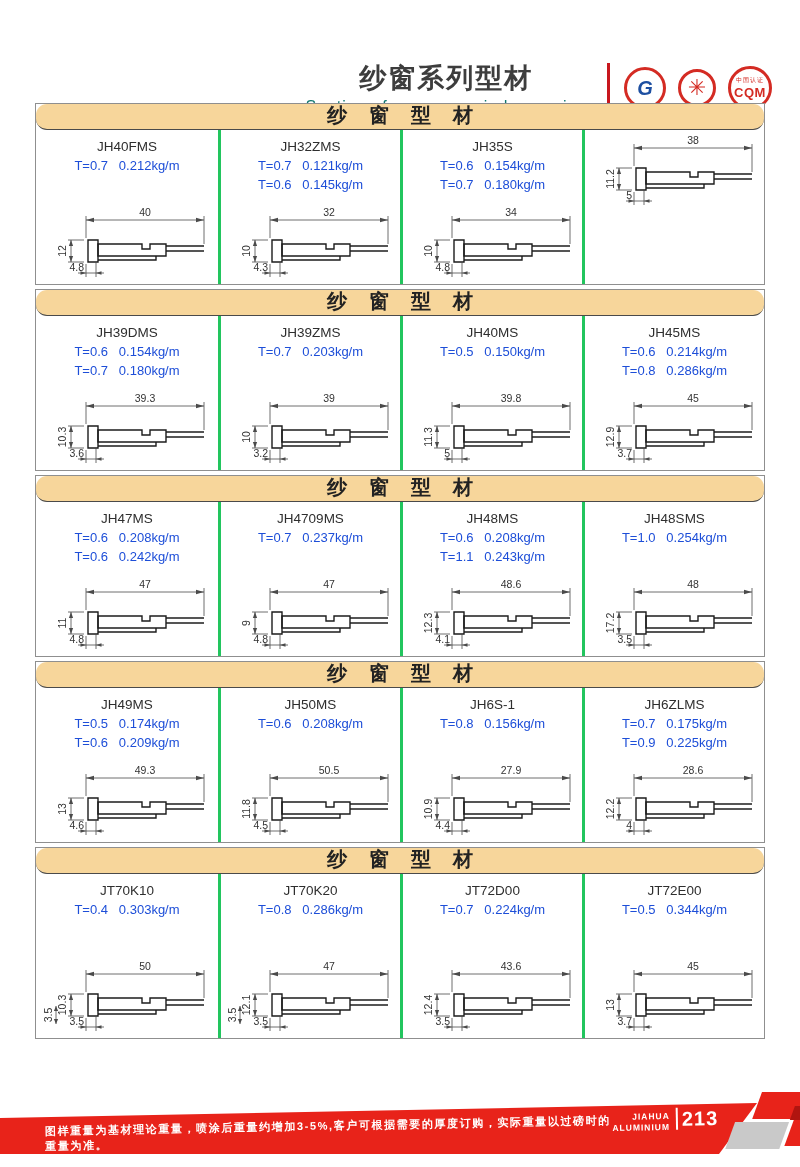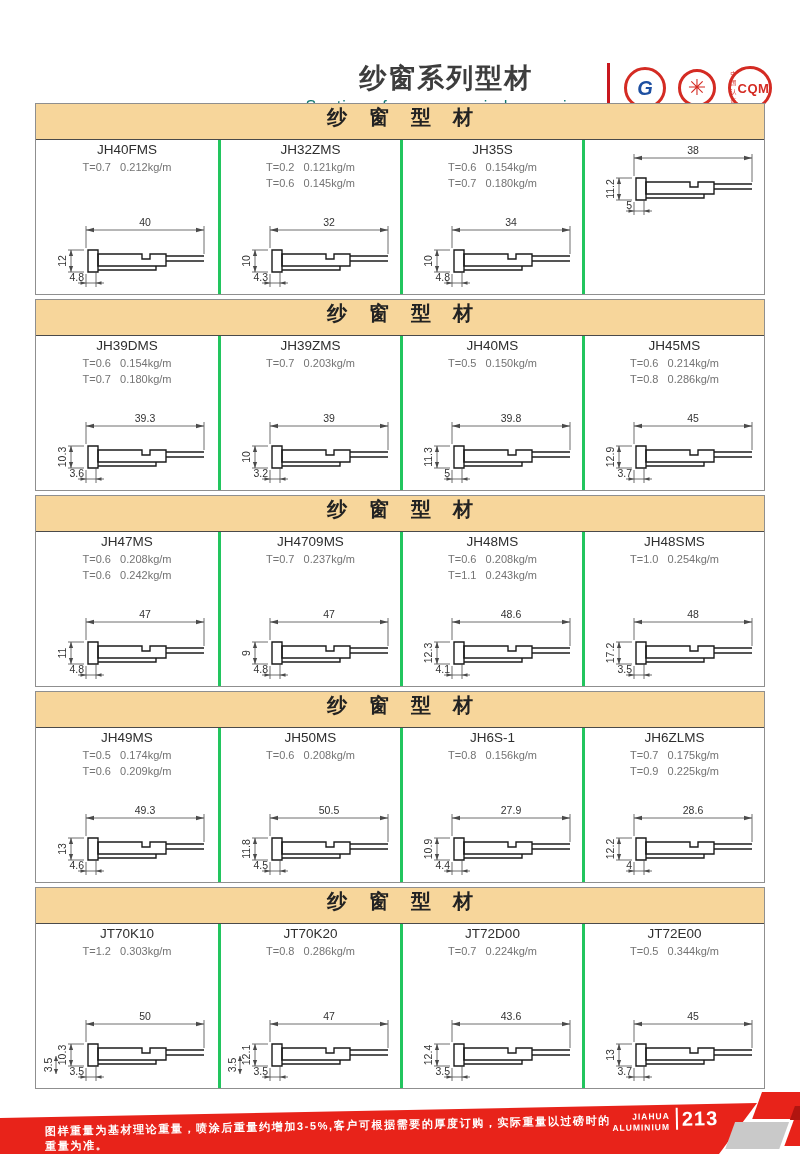--- a/index.html
+++ b/index.html
@@ -22,41 +22,41 @@
   .header-divider { width:3px; height:50px; background:#c8171e; }
   .logo-row { display:flex; align-items:center; gap:12px; }
   .logo-circle {
     border-radius:50%; border:3px solid #d42b23; display:flex;
     align-items:center; justify-content:center; background:#fff;
   }
   .logo-gb { width:42px; height:42px; }
   .logo-gb span { font-size:20px; font-weight:bold; font-style:italic; color:#1d4fa1; }
   .logo-seal { width:38px; height:38px; }
   .logo-seal span { font-size:22px; color:#d42b23; line-height:1; }
-  .logo-cqm { width:44px; height:44px; flex-direction:row; }
+  .logo-cqm { width:44px; height:44px; flex-direction:column; }
   .logo-cqm .cqm-top { font-size:6px; color:#d42b23; letter-spacing:1px; }
   .logo-cqm .cqm-main { font-size:13px; font-weight:bold; color:#d42b23; letter-spacing:0.5px; }
 
   
   #sections { position:absolute; top:103px; left:35px; width:730px; }
   .section { border:1px solid #8f8f8f; margin-bottom:4px; background:#fff; }
   .banner {
     background:#f7d69b; border-bottom:1px solid #4a4a4a;
-    height:36px; display:flex; align-items:flex-start; justify-content:center;
+    height:26px; display:flex; align-items:flex-end; justify-content:center;border-radius:11px;
   }
   .banner-text {
     font-size:20px; font-weight:bold; color:#222;
     letter-spacing:22px; text-indent:22px;
   }
   .grid { display:grid; grid-template-columns:repeat(4,1fr); }
   .cell { display:flex; flex-direction:column; align-items:center; }
   .cell + .cell { border-left:3px solid #22c55e; }
-  .labels { height:72px; padding-top:2px; text-align:center; }
+  .labels { height:72px; padding-top:9px; text-align:center; }
   .code { font-size:13.5px; color:#2e2e2e; margin-bottom:3px; }
-  .spec { font-size:11px; color:#737373; line-height:1.45; white-space:pre; }
+  .spec { font-size:13px; color:#1d4ed8; line-height:1.45; white-space:pre; }
   .draw { height:82px; display:flex; align-items:flex-end; justify-content:center; }
   .section.tall .draw { height:92px; }
 
   
   .draw svg { display:block; }
   .p-line { stroke:#1c1c1c; stroke-width:1.4; fill:none; stroke-linejoin:miter; }
   .d-line { stroke:#4a4a4a; stroke-width:0.8; fill:none; }
   .d-arrow { fill:#4a4a4a; stroke:none; }
   .d-text { font-size:10.5px; fill:#333; font-family:"Liberation Sans",sans-serif; }
 
@@ -136,21 +136,21 @@
               <path d="M40,71 H66" class="d-line"></path>
               <polygon points="48,71 42.5,69.2 42.5,72.8" class="d-arrow"></polygon>
               <polygon points="58,71 63.5,69.2 63.5,72.8" class="d-arrow"></polygon>
               <text x="46" y="68.5" text-anchor="end" class="d-text">4.8</text>
             </svg>
           </div>
         </div>
         <div class="cell">
           <div class="labels">
             <div class="code">JH32ZMS</div>
-            <div class="spec">T=0.2   0.121kg/m</div>
+            <div class="spec">T=0.7   0.121kg/m</div>
             <div class="spec">T=0.6   0.145kg/m</div>
           </div>
           <div class="draw">
             <svg width="178" height="82" viewBox="0 0 178 82">
               <path d="M50,38 H60 V60 H50 Z" class="p-line"></path>
               <path d="M60,42 H104 V47 H112 V42 H128 V54 H60 Z" class="p-line"></path>
               <path d="M128,44 H166" class="p-line"></path>
               <path d="M128,49 H166" class="p-line"></path>
               <path d="M60,58 H118 V54" class="p-line"></path>
               <path d="M48,36 V14 M166,42 V14" class="d-line"></path>
@@ -618,21 +618,21 @@
       </div>
     </div>
     <div class="section tall">
       <div class="banner">
         <div class="banner-text">纱窗型材</div>
       </div>
       <div class="grid">
         <div class="cell">
           <div class="labels">
             <div class="code">JT70K10</div>
-            <div class="spec">T=1.2   0.303kg/m</div>
+            <div class="spec">T=0.4   0.303kg/m</div>
           </div>
           <div class="draw">
             <svg width="178" height="82" viewBox="0 0 178 82">
               <path d="M50,38 H60 V60 H50 Z" class="p-line"></path>
               <path d="M60,42 H104 V47 H112 V42 H128 V54 H60 Z" class="p-line"></path>
               <path d="M128,44 H166" class="p-line"></path>
               <path d="M128,49 H166" class="p-line"></path>
               <path d="M60,58 H118 V54" class="p-line"></path>
               <path d="M48,36 V14 M166,42 V14" class="d-line"></path>
               <path d="M48,18 H166" class="d-line"></path>

